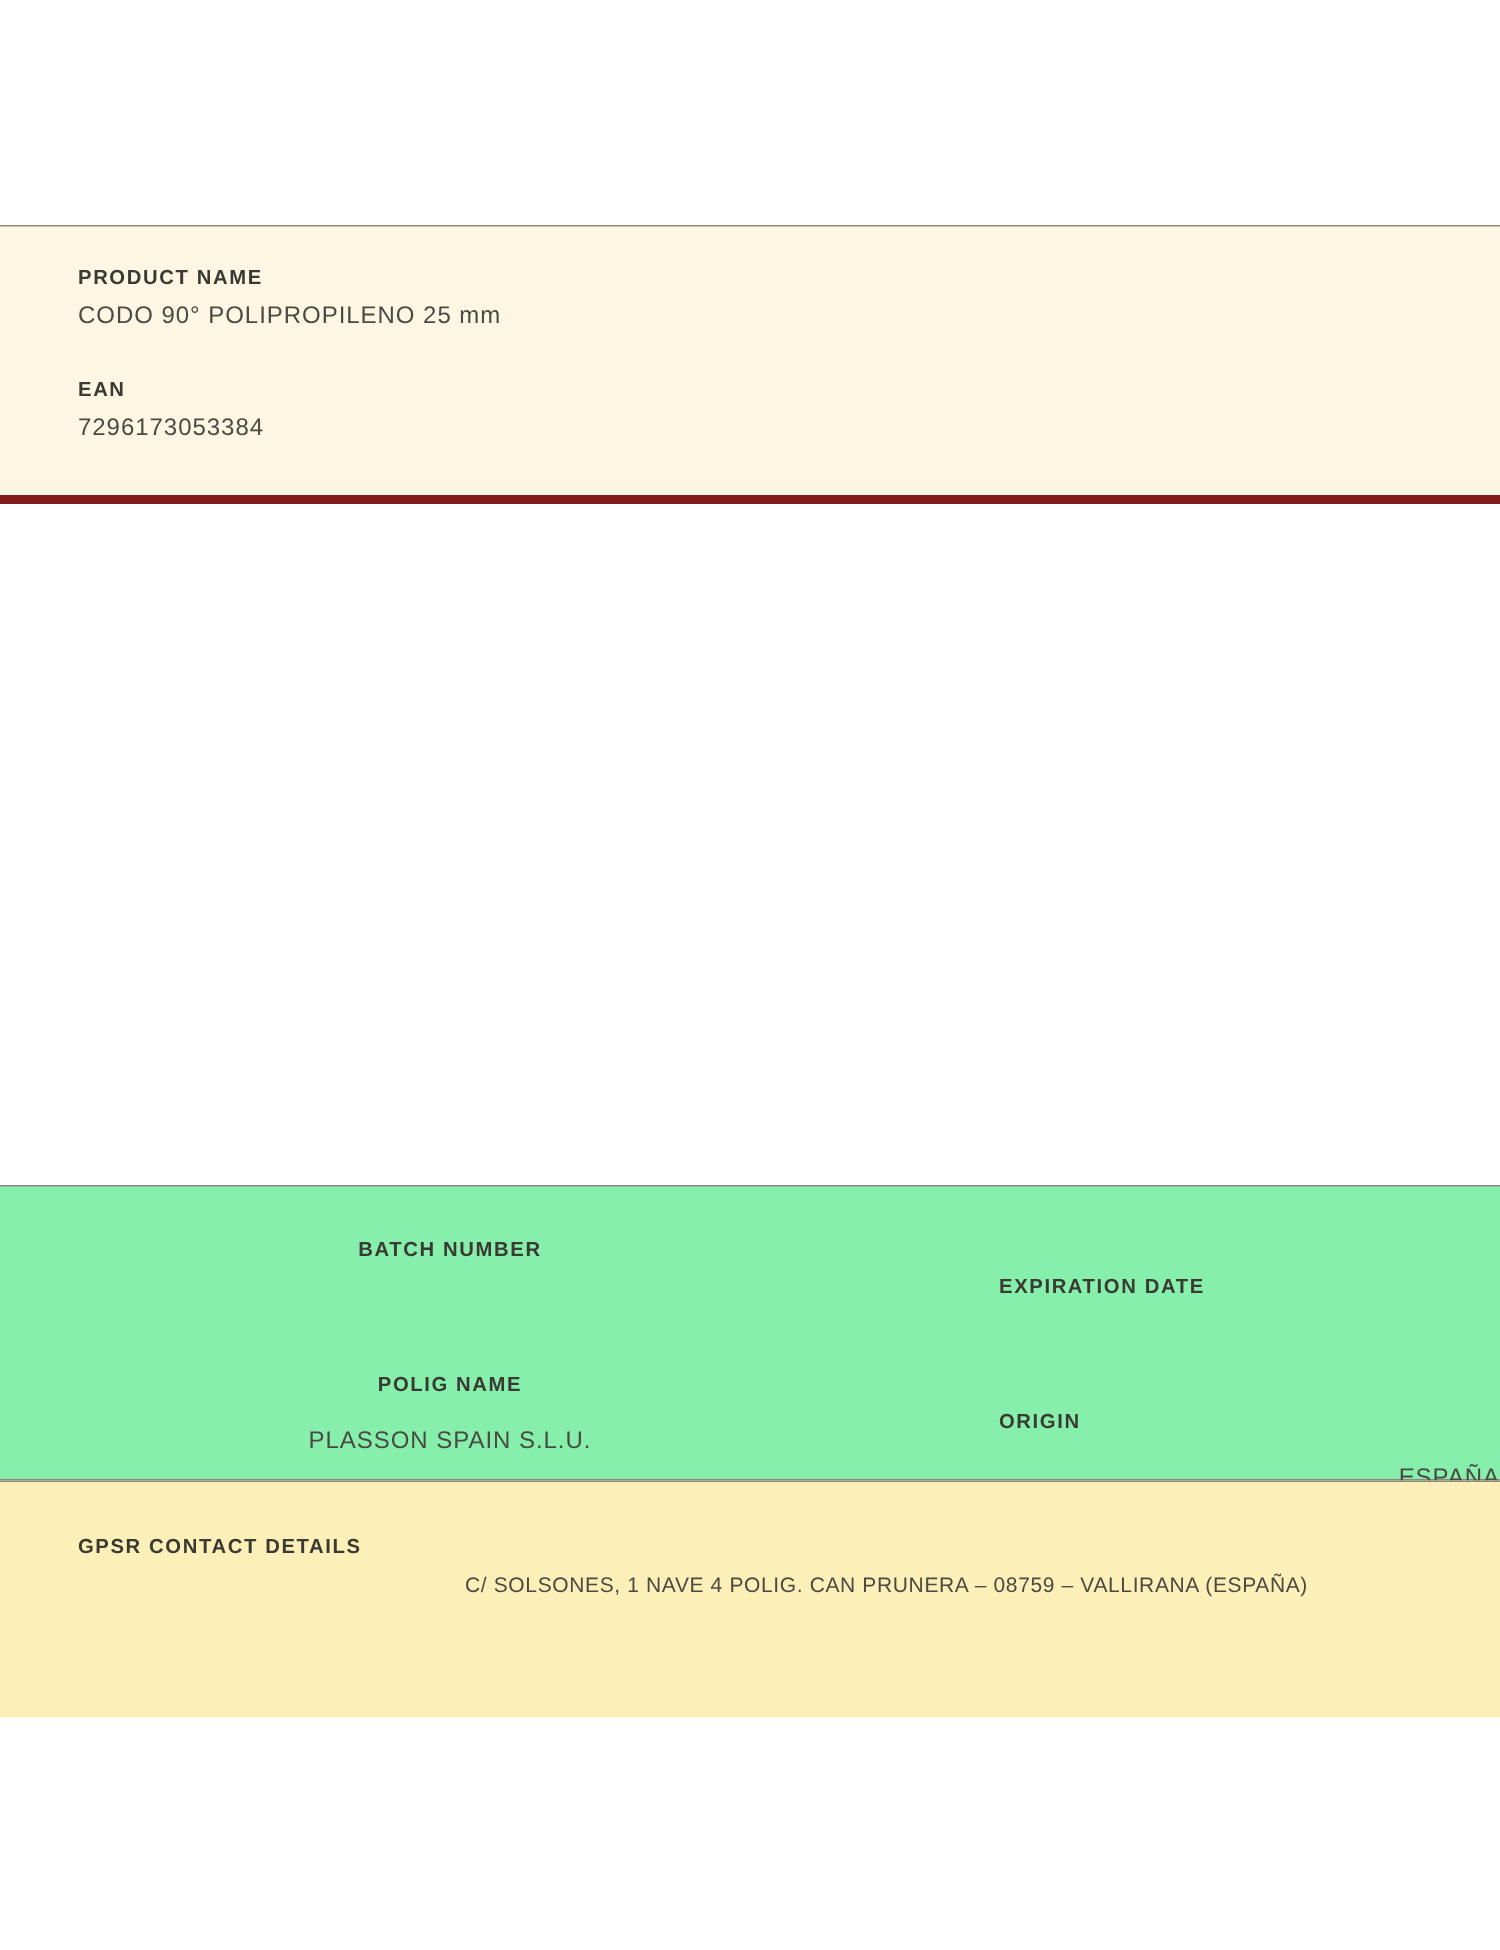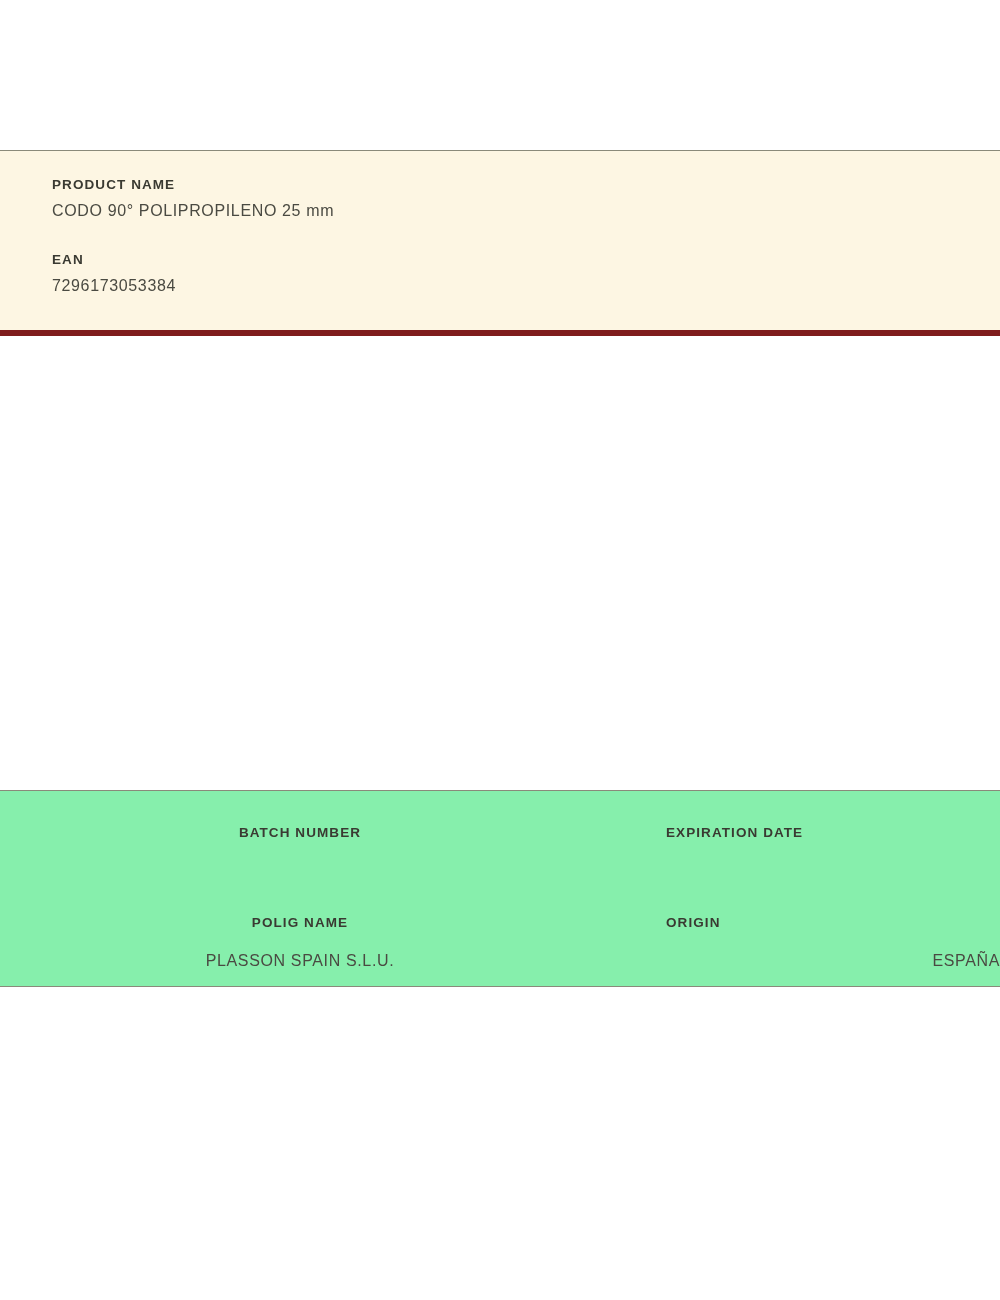--- a/index.html
+++ b/index.html
@@ -91,20 +91,21 @@
     text-align: center;
   }
 
   .col-b {
     position: absolute;
     left: 600px;
     width: 400px;
     text-align: left;
     padding-left: 66px;
     box-sizing: border-box;
+    margin-top: 25px;
   }
 
   .batch-row-1 .col-a { top: 34px; }
   .batch-row-1 .col-b { top: 34px; }
 
   .batch-row-2 .col-a { top: 34px; }
   .batch-row-2 .col-b { top: 34px; }
 
   .batch-block .field-label {
     margin-bottom: 0;
@@ -193,16 +194,20 @@
         <div class="field-label">POLIG NAME</div>
         <div class="field-value">PLASSON SPAIN S.L.U.</div>
       </div>
       <div class="col-b">
         <div class="field-label">ORIGIN</div>
         <div class="field-value">ESPAÑA</div>
       </div>
     </div>
   </div>
 
+  <div class="gpsr-block">
+    <div class="gpsr-label">GPSR CONTACT DETAILS</div>
+    <div class="gpsr-address">C/ SOLSONES, 1 NAVE 4 POLIG. CAN PRUNERA – 08759 – VALLIRANA (ESPAÑA)</div>
+  </div>
 
   <div class="bottom-area"></div>
 
 </div>
 
 </body></html>

